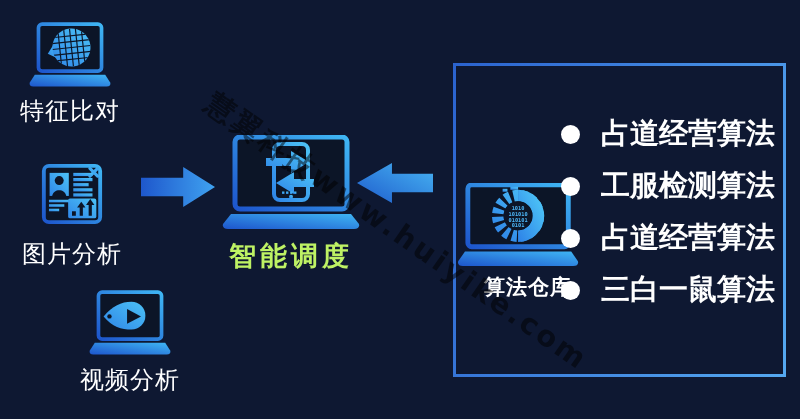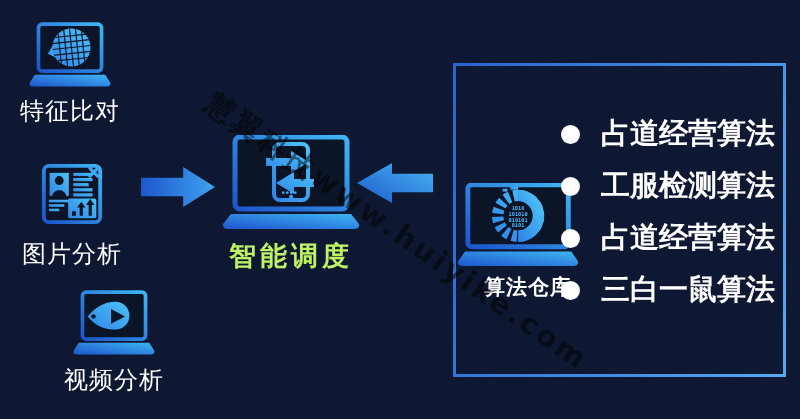--- a/index.html
+++ b/index.html
@@ -12,21 +12,21 @@
   .watermark{
     position:absolute;left:220px;top:84px;
     transform:rotate(35deg);transform-origin:0 0;
     font-size:29px;font-weight:bold;letter-spacing:3px;white-space:nowrap;
     color:rgba(0,0,0,0.5);z-index:5;pointer-events:none;
   }
   
   .feature{position:absolute;width:140px;display:flex;flex-direction:column;align-items:center;z-index:2;}
   .f1{left:0;top:22px;}
   .f2{left:2px;top:162px;}
-  .f3{left:0;top:290px;padding-left:44px;}
+  .f3{left:16px;top:290px;padding-left:44px;}
   .flabel{color:#fff;font-weight:normal;font-size:24px;letter-spacing:1px;}
   .f1 .flabel{margin-top:7px;}
   .f2 .flabel{margin-top:12px;}
   .f3 .flabel{margin-top:8px;}
   
   .arrow{position:absolute;z-index:2;}
   .arrow-right{
     left:141px;top:167px;width:74px;height:40px;
     background:linear-gradient(90deg,#1e57cc,#3fa2f0);
     clip-path:polygon(0 27%,57% 27%,57% 0,100% 50%,57% 100%,57% 73%,0 73%);

